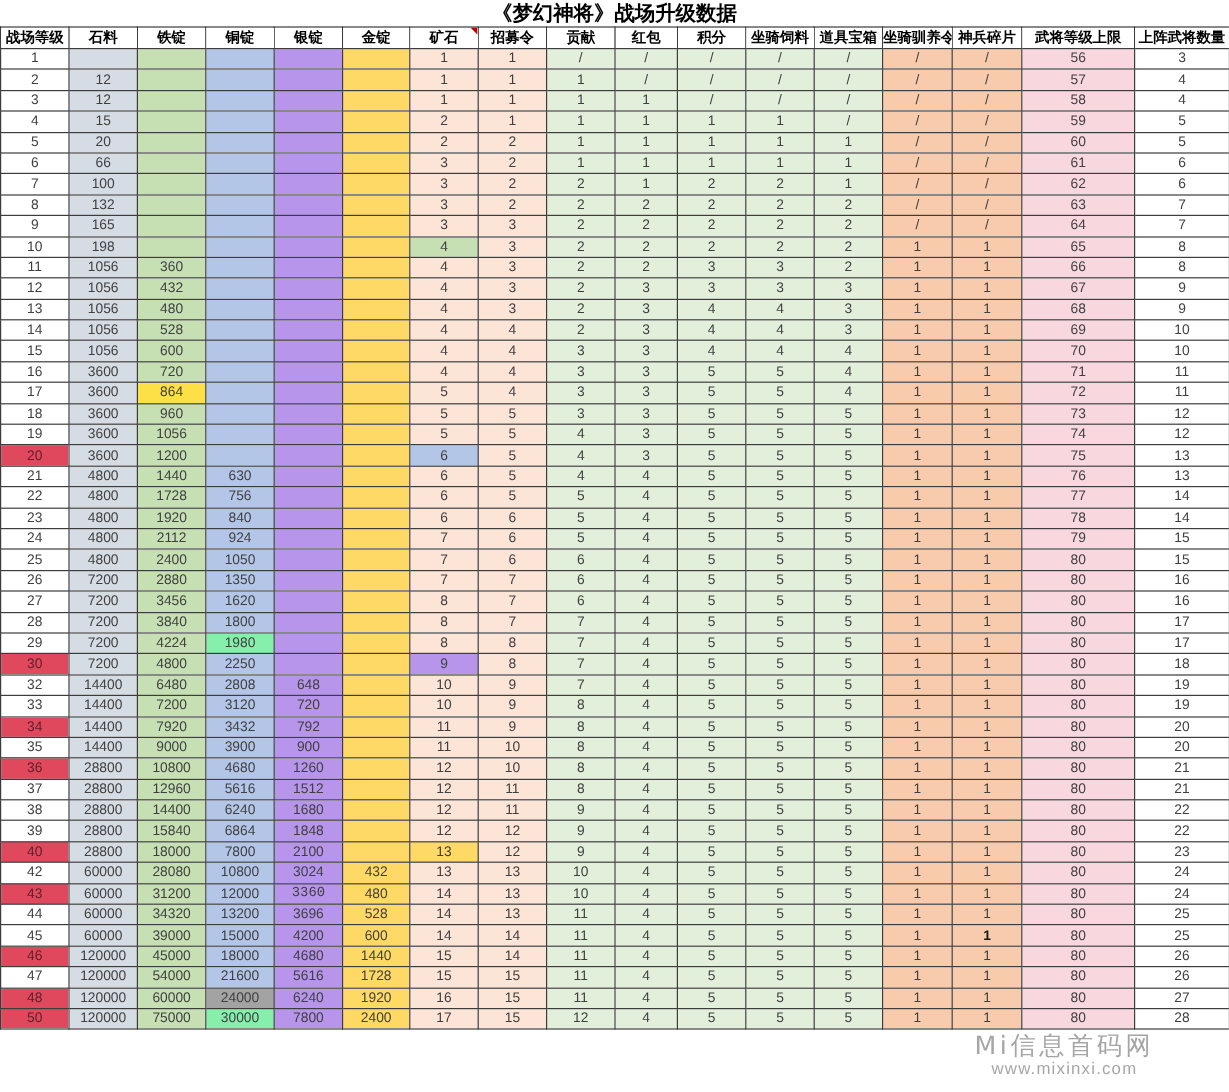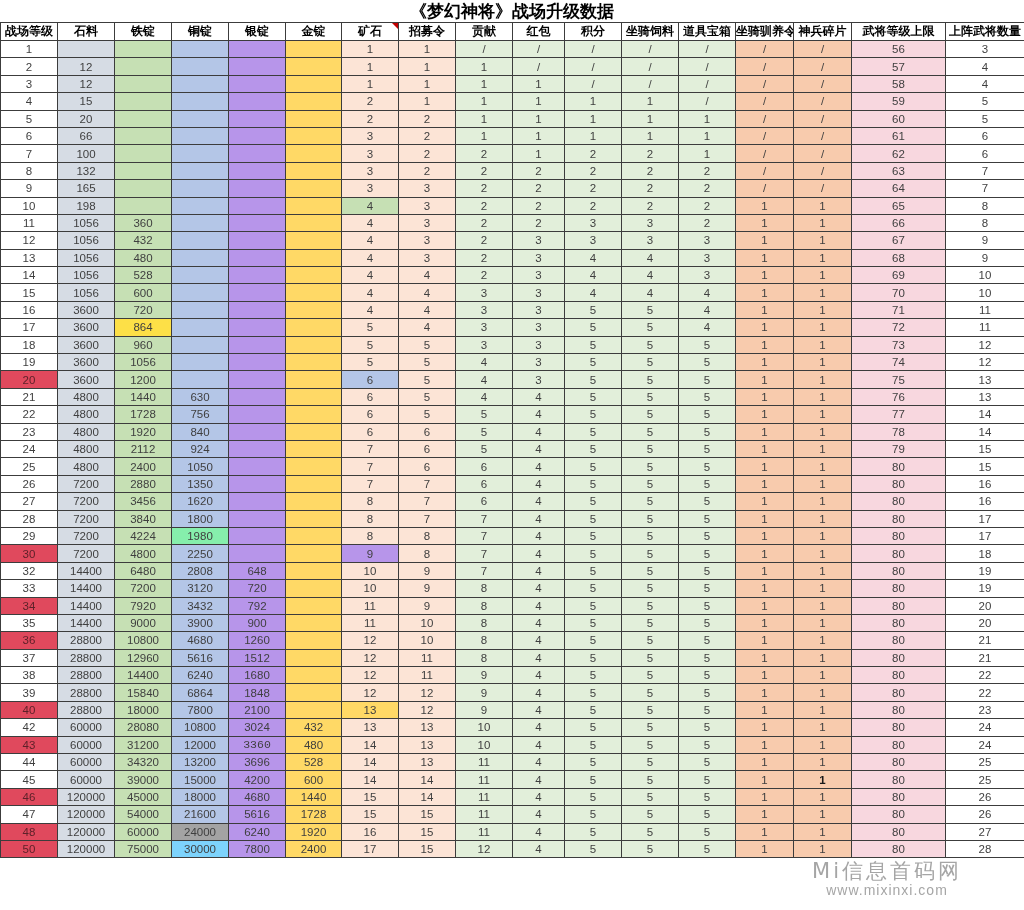--- a/index.html
+++ b/index.html
@@ -983,21 +983,21 @@
         <td style="background: rgb(226, 239, 218); border-color: rgb(60, 60, 60); color: rgb(63, 63, 63);">5</td>
         <td style="background: rgb(248, 203, 173); border-color: rgb(60, 60, 60); color: rgb(63, 63, 63);">1</td>
         <td style="background: rgb(248, 203, 173); border-color: rgb(60, 60, 60); color: rgb(63, 63, 63);">1</td>
         <td style="background: rgb(248, 215, 223); border-color: rgb(60, 60, 60); color: rgb(63, 63, 63);">80</td>
         <td style="background: rgb(255, 255, 255); border-color: rgb(60, 60, 60); color: rgb(63, 63, 63);">27</td>
       </tr>
       <tr>
         <td style="background: rgb(224, 73, 93); border-color: rgb(60, 60, 60); color: rgb(94, 33, 41);">50</td>
         <td style="background: rgb(214, 220, 228); border-color: rgb(60, 60, 60); color: rgb(63, 63, 63);">120000</td>
         <td style="background: rgb(198, 224, 180); border-color: rgb(60, 60, 60); color: rgb(63, 63, 63);">75000</td>
-        <td style="background: #7dd3fc; border-color: rgb(60, 60, 60); color: rgb(63, 63, 63);">30000</td>
+        <td style="background: #86efac; border-color: rgb(60, 60, 60); color: rgb(63, 63, 63);">30000</td>
         <td style="background: rgb(183, 149, 234); border-color: rgb(60, 60, 60); color: rgb(63, 63, 63);">7800</td>
         <td style="background: rgb(255, 217, 102); border-color: rgb(60, 60, 60); color: rgb(63, 63, 63);">2400</td>
         <td style="background: rgb(252, 228, 214); border-color: rgb(60, 60, 60); color: rgb(63, 63, 63);">17</td>
         <td style="background: rgb(252, 228, 214); border-color: rgb(60, 60, 60); color: rgb(63, 63, 63);">15</td>
         <td style="background: rgb(226, 239, 218); border-color: rgb(60, 60, 60); color: rgb(63, 63, 63);">12</td>
         <td style="background: rgb(226, 239, 218); border-color: rgb(60, 60, 60); color: rgb(63, 63, 63);">4</td>
         <td style="background: rgb(226, 239, 218); border-color: rgb(60, 60, 60); color: rgb(63, 63, 63);">5</td>
         <td style="background: rgb(226, 239, 218); border-color: rgb(60, 60, 60); color: rgb(63, 63, 63);">5</td>
         <td style="background: rgb(226, 239, 218); border-color: rgb(60, 60, 60); color: rgb(63, 63, 63);">5</td>
         <td style="background: rgb(248, 203, 173); border-color: rgb(60, 60, 60); color: rgb(63, 63, 63);">1</td>

